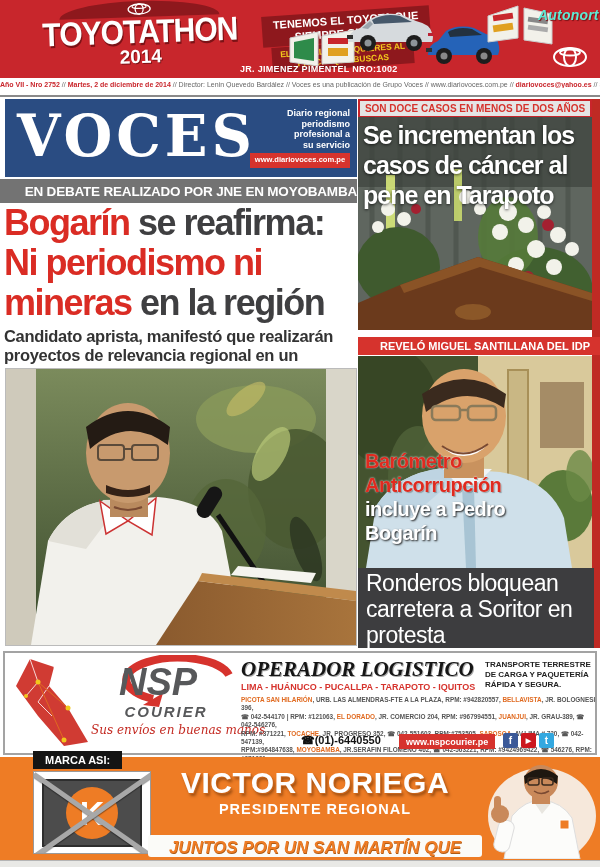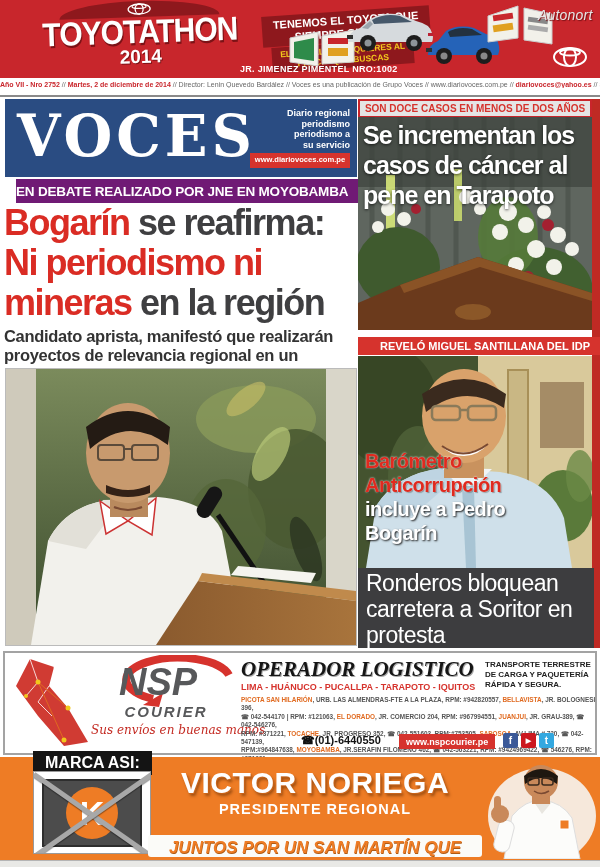--- a/index.html
+++ b/index.html
@@ -9,40 +9,40 @@
   
   .top-ad { position:absolute; left:0; top:0; width:600px; height:78px; background:#c8262c; overflow:hidden; }
   .ty-logo { position:absolute; left:24px; top:1px; width:232px; text-align:center; color:#fff; transform:rotate(-2deg); }
   .ty-roof { width:160px; height:16px; margin:0 auto; background:#8e181d; border-radius:50% 50% 0 0 / 100% 100% 0 0; position:relative; }
   .ty-roof svg { position:absolute; left:50%; top:2px; transform:translateX(-50%); }
   .ty-name { font-size:30px; font-weight:800; letter-spacing:-1px; line-height:30px; text-shadow:1px 2px 0 #7c1216; transform:scaleY(1.1); }
   .ty-year { font-size:19px; font-weight:800; line-height:20px; text-shadow:1px 1px 0 #7c1216; }
   .ty-slogan1 { position:absolute; left:262px; top:11px; width:168px; background:#8e181d; color:#fff; font-weight:800; font-size:11px; line-height:12.5px; text-align:center; padding:3px 2px; transform:rotate(-4deg); }
   .ty-slogan2 { position:absolute; left:272px; top:43px; width:142px; background:#8e181d; color:#f2c71d; font-weight:800; font-size:8.5px; line-height:9.5px; text-align:center; padding:3px 2px; transform:rotate(-4deg); }
   .ty-addr { position:absolute; left:240px; top:64px; width:200px; color:#fff; font-weight:700; font-size:9px; letter-spacing:0.3px; }
-  .ty-dealer { position:absolute; left:538px; top:7px; color:#e5e5e5; font-weight:400; font-style:italic; font-size:14px; letter-spacing:0.2px; text-shadow:1px 1px 1px #7c1216; }
+  .ty-dealer { position:absolute; left:538px; top:7px; color:#5eead4; font-weight:700; font-style:italic; font-size:14px; letter-spacing:0.2px; text-shadow:1px 1px 1px #7c1216; }
   .ty-sign { position:absolute; }
 
   
   .mast-line { position:absolute; left:0; top:81px; width:600px; text-align:center; font-size:7px; white-space:nowrap; overflow:hidden; color:#666; }
   .mast-rule { position:absolute; left:0; top:95px; width:600px; border-top:2px solid #8a8a8a; }
   .seg-red { color:#c9252b; font-weight:bold;margin-top:48px; }
   .seg-gray { color:#666; }
   .seg-dark { color:#3f3f41; }
   .seg-city { color:#e06a20; font-weight:800; }
   .seg-plain {}
 
   
   .voces-box { position:absolute; left:5px; top:99px; width:352px; height:78px; background:#2a4c82; }
   .voces-word { position:absolute; left:12px; top:2px; font-family:"DejaVu Serif", serif; font-weight:700; font-size:56px; line-height:70px; color:#fff; letter-spacing:4px; transform:scaleY(1.02); }
   .voces-tag { position:absolute; right:7px; top:9px; width:100px; text-align:right; color:#fff; font-size:9px; font-weight:700; line-height:10.5px; }
   .voces-web { margin-top:3px; background:#d6332d; color:#fff; font-size:7.6px; font-weight:700; padding:2px 2px; text-align:center; }
 
   
-  .kicker-jne { position:absolute; left:16px; top:179px; width:357px; background:#701a75; color:#fff; font-weight:800; font-size:13.5px; letter-spacing:-0.2px; text-align:left; padding:5px 0 4px; }
+  .kicker-jne { position:absolute; left:0; top:179px; width:357px; background:#737373; color:#fff; font-weight:800; font-size:13.5px; letter-spacing:-0.2px; text-align:right; padding:5px 0 4px; }
   .lead-hl { position:absolute; left:4px; top:203px; width:354px; font-weight:800; font-size:36px; line-height:40px; letter-spacing:-1.5px; }
   .lead-hl .seg-red { color:#da2c24; font-weight:800; }
   .lead-deck { position:absolute; left:4px; top:327px; width:352px; font-size:16.5px; font-weight:700; color:#333; line-height:19px; letter-spacing:-0.3px; }
   .main-photo { position:absolute; left:5px; top:368px; width:352px; height:278px; border:1px solid #bbb; background:#6b7b52; }
 
   
   .red-strip { position:absolute; left:592px; top:99px; width:8px; height:549px; background:#bf2a24; }
   .kicker-cancer { position:absolute; left:358px; top:99px; width:234px; background:#e5e5e5; border:2px solid #c9252b; color:#d6332d; font-weight:800; font-size:10px; text-align:center; padding:2px 0; }
   .cancer-photo { position:absolute; left:358px; top:117px; width:234px; height:213px; background:#5f665f; }
   .cancer-hl { position:absolute; left:5px; top:3px; width:226px; color:#fff; font-weight:800; font-size:25px; line-height:30px; letter-spacing:-1px; text-shadow:0 1px 3px rgba(0,0,0,.65); }
@@ -66,21 +66,21 @@
   .nsp-phone { position:absolute; left:296px; top:81px; font-weight:800; font-size:11px; color:#111; }
   .nsp-web { position:absolute; left:394px; top:81px; background:#d6332d; color:#fff; font-weight:700; font-size:9px; padding:2.5px 7px; }
   .nsp-social { position:absolute; left:498px; top:80px; display:flex; gap:3px; }
   .soc { width:15px; height:15px; color:#fff; font-weight:800; font-size:10px; text-align:center; line-height:15px; border-radius:2px; }
   .soc-fb { background:#3b5998; }
   .soc-yt { background:#cc181e; font-size:7px; }
   .soc-tw { background:#33a8e0; }
 
   
   .camp-ad { position:absolute; left:0; top:757px; width:600px; height:103px; background:#ee7c25; }
-  .marca { position:absolute; left:33px; top:-6px; background:#141414; color:#fff; font-weight:800; font-size:16px; padding:3px 12px; }
+  .marca { position:absolute; left:33px; top:-6px; background:#141414; color:#fff; font-weight:800; font-size:11px; padding:3px 12px; }
   .ballot { position:absolute; left:33px; top:14px; width:118px; height:83px; background:#fff; border:1px solid #999; overflow:hidden; }
   .ballot-inner { position:absolute; left:8px; top:7px; width:100px; height:68px; background:#4c4c4c; border:2px solid #2e2e2e; }
   .ballot-circle { position:absolute; left:50%; top:50%; transform:translate(-50%,-50%); width:52px; height:52px; border-radius:50%; background:#ee7c25; color:#fff; font-weight:800; font-size:34px; text-align:center; line-height:52px; }
   .ballot-x1, .ballot-x2 { position:absolute; left:-13px; top:50%; width:144px; height:5px; background:#a8a8a8; box-shadow:0 1px 1px rgba(0,0,0,.4); }
   .ballot-x1 { transform:rotate(35deg); }
   .ballot-x2 { transform:rotate(-35deg); }
   .camp-name { position:absolute; left:150px; top:9px; width:330px; text-align:center; color:#fff; font-weight:800; font-size:30px; letter-spacing:0.5px; text-shadow:1px 1px 0 #c9641a, 2px 3px 3px rgba(90,40,0,.55); }
   .camp-pos { position:absolute; left:150px; top:44px; width:330px; text-align:center; color:#fff; font-weight:700; font-size:14.5px; letter-spacing:1px; }
   .camp-slogan { position:absolute; left:148px; top:78px; width:334px; height:22px; background:#fbfbf8; border-radius:3px; text-align:center; color:#ee7c25; font-weight:800; font-style:italic; font-size:17px; padding-top:3px; text-shadow:0.5px 0.5px 0 #b05a12; }
   .camp-photo { position:absolute; right:0; top:1px; width:120px; height:101px; }
@@ -156,21 +156,21 @@
   </div>
 
   <div class="mast-line"><span class="seg-red">Año VII - Nro 2752</span><span class="seg-gray">  //  </span><span class="seg-red">Martes, 2 de diciembre de 2014</span><span class="seg-gray">  //  Director: Lenin Quevedo Bardález  //   Voces es una publicación de Grupo Voces  //  www.diariovoces.com.pe  //  </span><span class="seg-red">diariovoces@yahoo.es</span><span class="seg-gray">  //  </span><span class="seg-red">S/. 0.50</span></div>
   <div class="mast-rule"></div>
 
   <div class="voces-box">
     <div class="voces-word">VOCES</div>
     <div class="voces-tag">
       <div>Diario regional</div>
       <div>periodismo</div>
-      <div>periodismo a</div>
+      <div>profesional a</div>
       <div>su servicio</div>
       <div class="voces-web">www.diariovoces.com.pe</div>
     </div>
   </div>
 
   <div class="kicker-jne">EN DEBATE REALIZADO POR JNE EN MOYOBAMBA</div>
   <div class="lead-hl">
     <div><span class="seg-red">Bogarín</span><span class="seg-dark"> se reafirma:</span></div>
     <div><span class="seg-red">Ni periodismo ni</span></div>
     <div><span class="seg-red">mineras</span><span class="seg-dark"> en la región</span></div>

